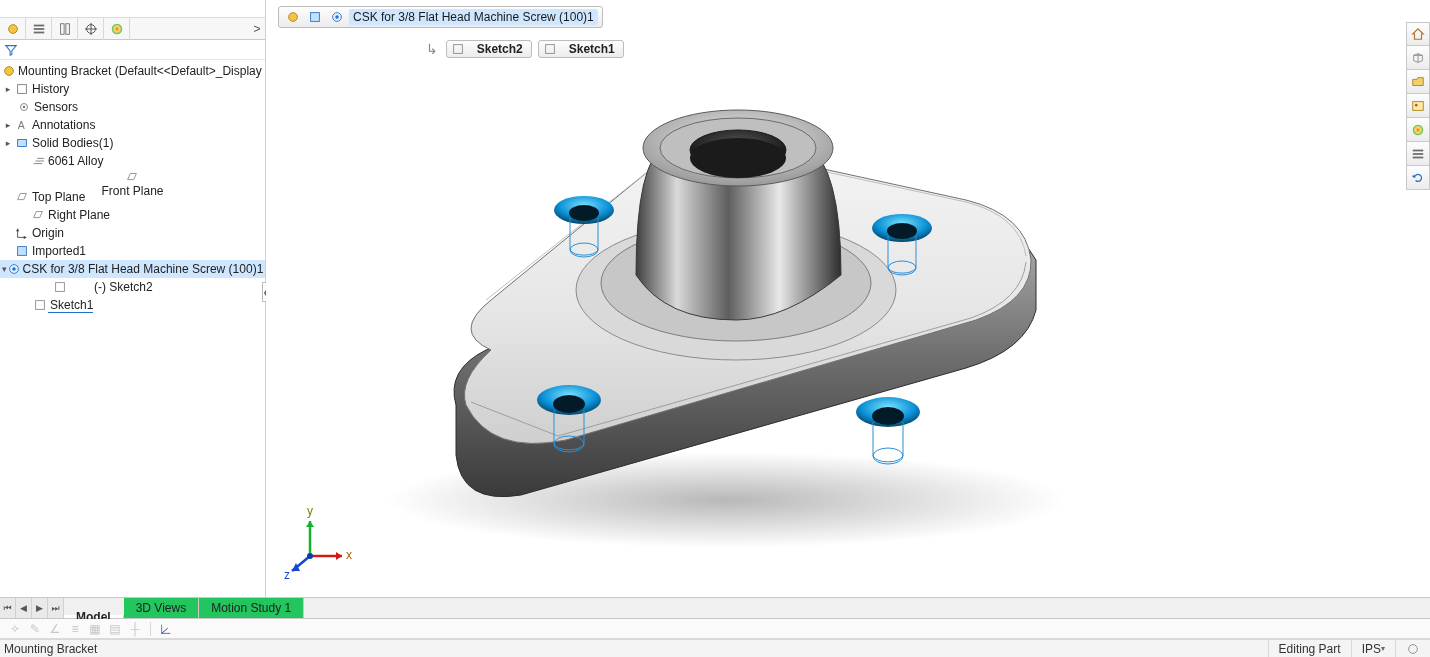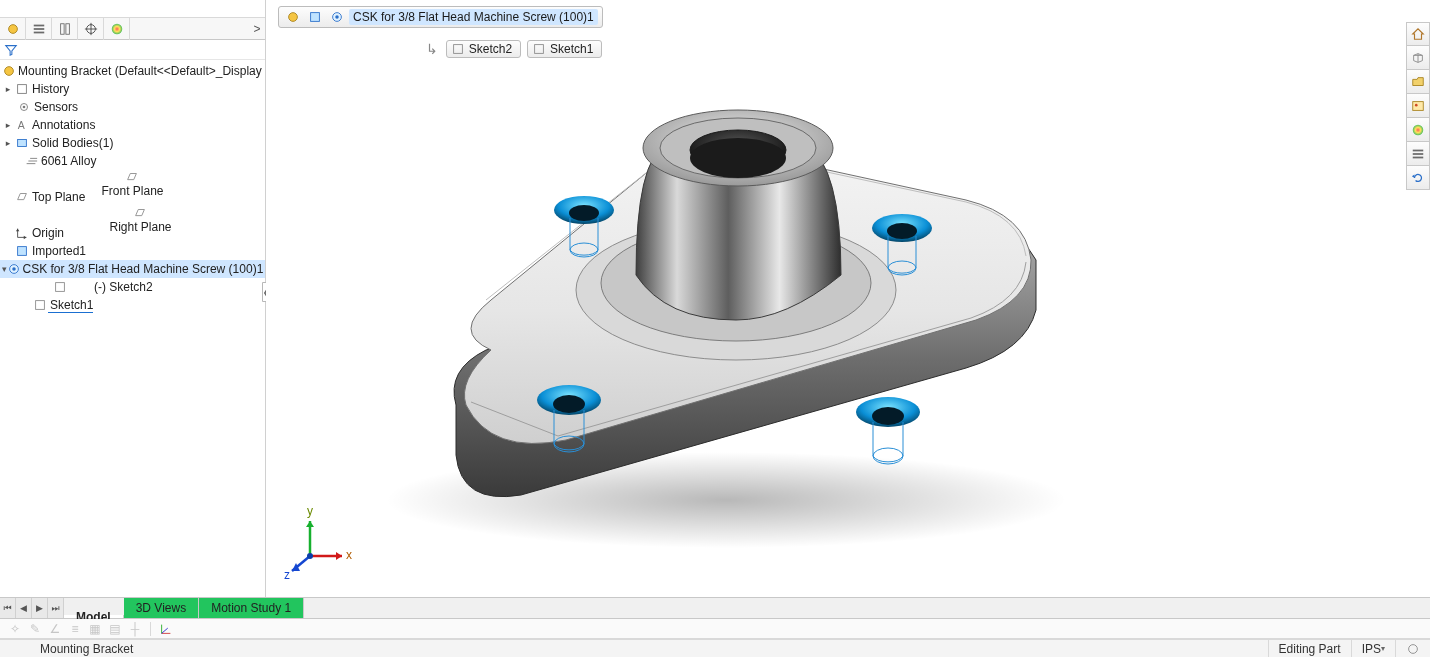--- a/index.html
+++ b/index.html
@@ -72,24 +72,25 @@
 }
 #breadcrumb .crumb-text { padding: 0 6px 0 2px; color: #1a1a1a; }
 #breadcrumb .sel { background: #cfe6ff; border-radius: 2px; padding: 1px 4px; }
 
 #breadcrumb-row2 {
   position: absolute; left: 160px; top: 38px; height: 22px;
   display: flex; align-items: center; gap: 6px;
 }
 #breadcrumb-row2 .arrow { color: #888; font-size: 14px; margin-right: 2px; }
 #breadcrumb-row2 .chip {
-  display: flex; align-items: center; gap: 4px;
+  display: flex; align-items: center; gap: 12px;
   background: linear-gradient(#fdfdfd,#ececec);
   border: 1px solid #bcbcbc; border-radius: 3px; padding: 1px 8px 1px 4px;
   cursor: pointer;
+  font-weight: bold;
 }
 
 
 #triad { position: absolute; left: 14px; bottom: 16px; width: 80px; height: 80px; }
 
 
 #right-toolbar {
   position: absolute; right: 0; top: 22px; width: 24px;
   display: flex; flex-direction: column;
 }
@@ -127,21 +128,21 @@
   width: 18px; height: 16px; display: flex; align-items: center; justify-content: center;
   color: #c6c6c6; cursor: pointer;
 }
 #mini-toolbar .mb.enabled { color: #444; }
 #mini-toolbar .sep { width: 1px; height: 14px; background: #d9d9d9; margin: 0 4px; }
 
 
 #status-bar {
   position: absolute; left: 0; top: 639px; width: 100%; height: 18px;
   background: #f4f4f4; border-top: 1px solid #d9d9d9;
-  display: flex; align-items: center; font-size: 11px; color: #333; padding-left: 36px;
+  display: flex; align-items: center; font-size: 11px; color: #333;
 }
 #status-bar .status-left { padding-left: 4px; flex: 1; }
 #status-bar .status-cell { padding: 0 10px; border-left: 1px solid #d9d9d9; height: 100%; display: flex; align-items: center; }
 #status-bar .dd::after { content: " ▾"; font-size: 8px; color: #666; }
 
 
 svg.ico { width: 14px; height: 14px; }
 </style>
 </head>
 <body>
@@ -237,21 +238,21 @@
         </div>
         <div class="tree-row" style="padding-left: 2px;">
           <span class="tw">▸</span>
           <span class="icon-slot">
             <svg class="ico" viewBox="0 0 16 16">
               <rect x="3" y="4" width="10" height="8" fill="#bfe3ff" stroke="#2a6fc9"></rect>
             </svg>
           </span>
           <span class="label">Solid Bodies(1)</span>
         </div>
-        <div class="tree-row" style="padding-left: 11px;">
+        <div class="tree-row" style="padding-left: 18px;">
           <span class="tw"></span>
           <span class="icon-slot">
             <svg class="ico" viewBox="0 0 16 16">
               <path d="M3 11 h10 M5 8 h10 M7 5 h8" stroke="#7a7a7a" fill="none"></path>
             </svg>
           </span>
           <span class="label">6061 Alloy</span>
         </div>
         <div class="tree-row" style="padding-left: 2px; flex-direction: column;">
           <span class="tw"></span>
@@ -264,21 +265,21 @@
         </div>
         <div class="tree-row" style="padding-left: 2px;">
           <span class="tw"></span>
           <span class="icon-slot">
             <svg class="ico" viewBox="0 0 16 16">
               <path d="M3 11 L6 4 L13 4 L10 11 Z" fill="none" stroke="#8a8a8a"></path>
             </svg>
           </span>
           <span class="label">Top Plane</span>
         </div>
-        <div class="tree-row" style="padding-left: 18px; flex-direction: column;">
+        <div class="tree-row" style="padding-left: 18px;">
           <span class="tw"></span>
           <span class="icon-slot">
             <svg class="ico" viewBox="0 0 16 16">
               <path d="M3 11 L6 4 L13 4 L10 11 Z" fill="none" stroke="#8a8a8a"></path>
             </svg>
           </span>
           <span class="label">Right Plane</span>
         </div>
         <div class="tree-row" style="padding-left: 2px;">
           <span class="tw"></span>

